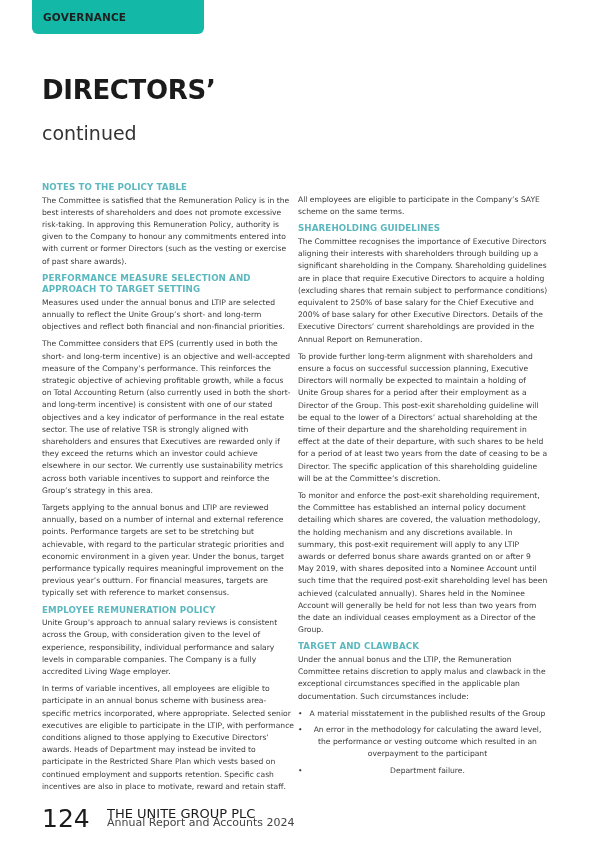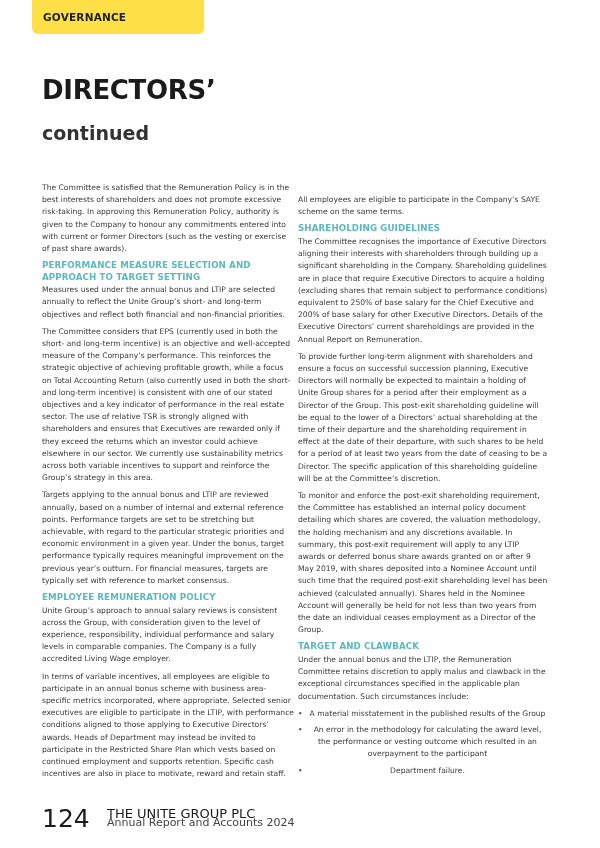--- a/index.html
+++ b/index.html
@@ -1,22 +1,22 @@
 <!DOCTYPE html>
 <html><head>
 <meta charset="utf-8">
 <style>
   html, body { margin:0; padding:0; }
   body { width:600px; height:848px; background:#ffffff; position:relative; overflow:hidden;
          font-family:"DejaVu Sans", "Liberation Sans", sans-serif; color:#3a3a3a; }
-  .tab { position:absolute; left:32px; top:0; width:172px; height:34px; background:#fde047;
+  .tab { position:absolute; left:32px; top:0; width:172px; height:34px; background:#14b8a6;
          border-radius:0 0 6px 6px;text-align:center; }
   .tab span { position:absolute; left:11px; top:11px; font-size:10.5px; font-weight:bold; color:#1e1e1e; letter-spacing:0.2px; }
   .title { position:absolute; left:42px; top:78px; font-size:26px; font-weight:bold; color:#1b1b1b; line-height:25px; letter-spacing:-0.3px; }
-  .subtitle { position:absolute; left:42px; top:122px; font-size:19px; color:#333; font-weight:700; }
+  .subtitle { position:absolute; left:42px; top:122px; font-size:19px; color:#333; font-weight:400; }
   .col { position:absolute; top:182px; font-size:7.6px; line-height:12.2px; color:#3a3a3a; }
   .col.left { left:42px; width:252px; }
   .col.right { left:298px; width:250px;margin-top:12px; }
   h3 { margin:0 0 1px 0; font-size:8.7px; line-height:11.5px; font-weight:bold; color:#5BB8BF; letter-spacing:0.1px; }
   p { margin:0 0 5px 0; }
   ul { margin:0; padding:0; list-style:none; }
   li { position:relative; padding-left:9px; margin-bottom:4px;text-align:center; }
   li::before { content:"•"; position:absolute; left:0; top:0; }
   .footer-num { position:absolute; left:42px; top:804px; font-size:25px; color:#1b1b1b; }
   .footer-co { position:absolute; left:107px; top:806px; font-size:13px; font-weight:normal; color:#1b1b1b; }
@@ -28,20 +28,21 @@
 <div class="tab">
   <span>GOVERNANCE</span>
 </div>
 
 <div class="title">
   <div>DIRECTORS’</div>
 </div>
 <div class="subtitle">continued</div>
 
 <div class="col left">
+  <h3>NOTES TO THE POLICY TABLE</h3>
   <p>The Committee is satisfied that the Remuneration Policy is in the best interests of shareholders and does not promote excessive risk-taking. In approving this Remuneration Policy, authority is given to the Company to honour any commitments entered into with current or former Directors (such as the vesting or exercise of past share awards).</p>
   <h3>PERFORMANCE MEASURE SELECTION AND APPROACH TO TARGET SETTING</h3>
   <p>Measures used under the annual bonus and LTIP are selected annually to reflect the Unite Group’s short- and long-term objectives and reflect both financial and non-financial priorities.</p>
   <p>The Committee considers that EPS (currently used in both the short- and long-term incentive) is an objective and well-accepted measure of the Company’s performance. This reinforces the strategic objective of achieving profitable growth, while a focus on Total Accounting Return (also currently used in both the short- and long-term incentive) is consistent with one of our stated objectives and a key indicator of performance in the real estate sector. The use of relative TSR is strongly aligned with shareholders and ensures that Executives are rewarded only if they exceed the returns which an investor could achieve elsewhere in our sector. We currently use sustainability metrics across both variable incentives to support and reinforce the Group’s strategy in this area.</p>
   <p>Targets applying to the annual bonus and LTIP are reviewed annually, based on a number of internal and external reference points. Performance targets are set to be stretching but achievable, with regard to the particular strategic priorities and economic environment in a given year. Under the bonus, target performance typically requires meaningful improvement on the previous year’s outturn. For financial measures, targets are typically set with reference to market consensus.</p>
   <h3>EMPLOYEE REMUNERATION POLICY</h3>
   <p>Unite Group’s approach to annual salary reviews is consistent across the Group, with consideration given to the level of experience, responsibility, individual performance and salary levels in comparable companies. The Company is a fully accredited Living Wage employer.</p>
   <p>In terms of variable incentives, all employees are eligible to participate in an annual bonus scheme with business area-specific metrics incorporated, where appropriate. Selected senior executives are eligible to participate in the LTIP, with performance conditions aligned to those applying to Executive Directors’ awards. Heads of Department may instead be invited to participate in the Restricted Share Plan which vests based on continued employment and supports retention. Specific cash incentives are also in place to motivate, reward and retain staff.</p>
 </div>
 

